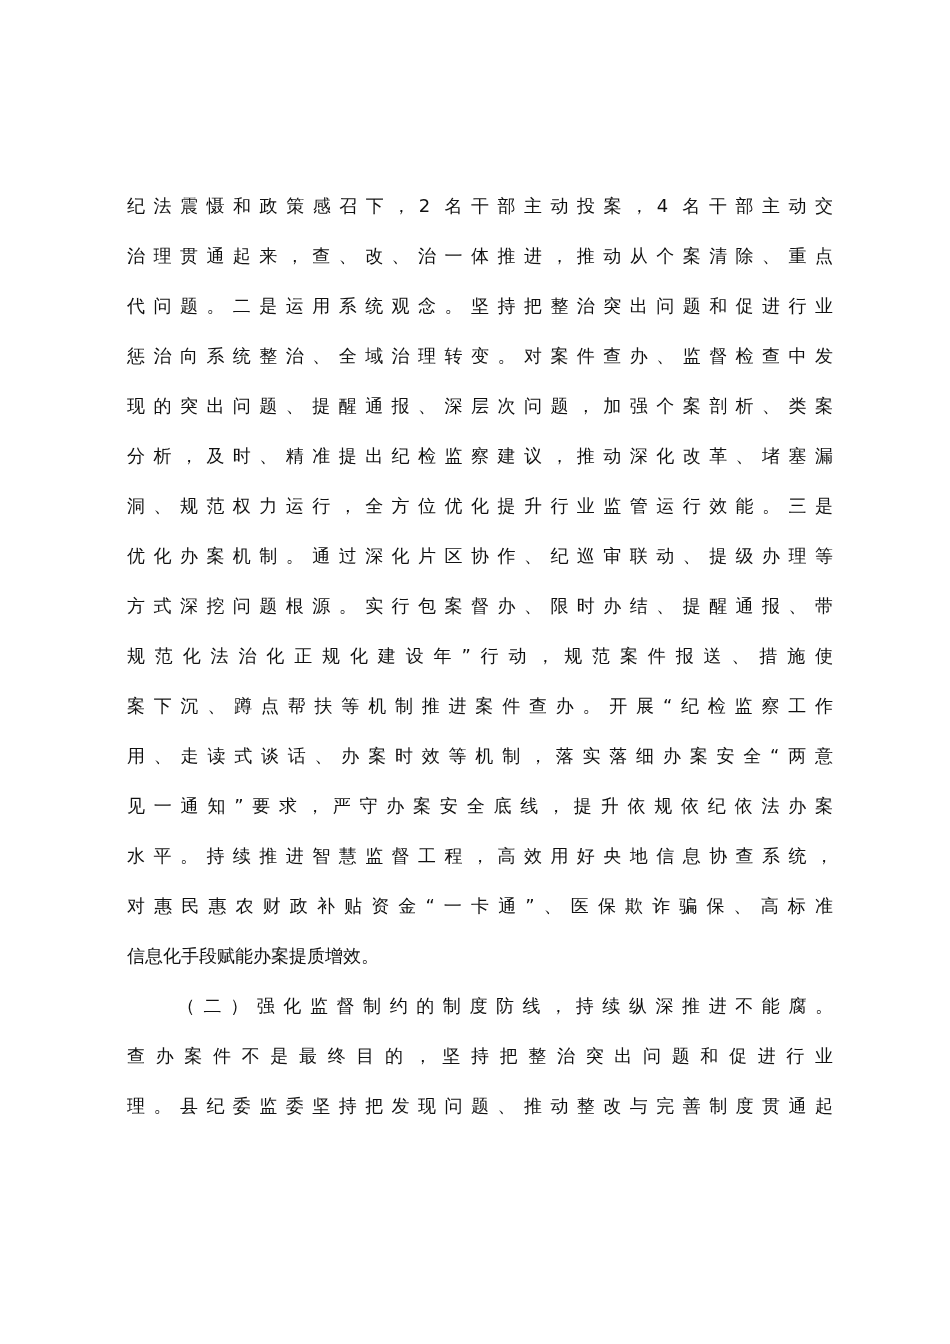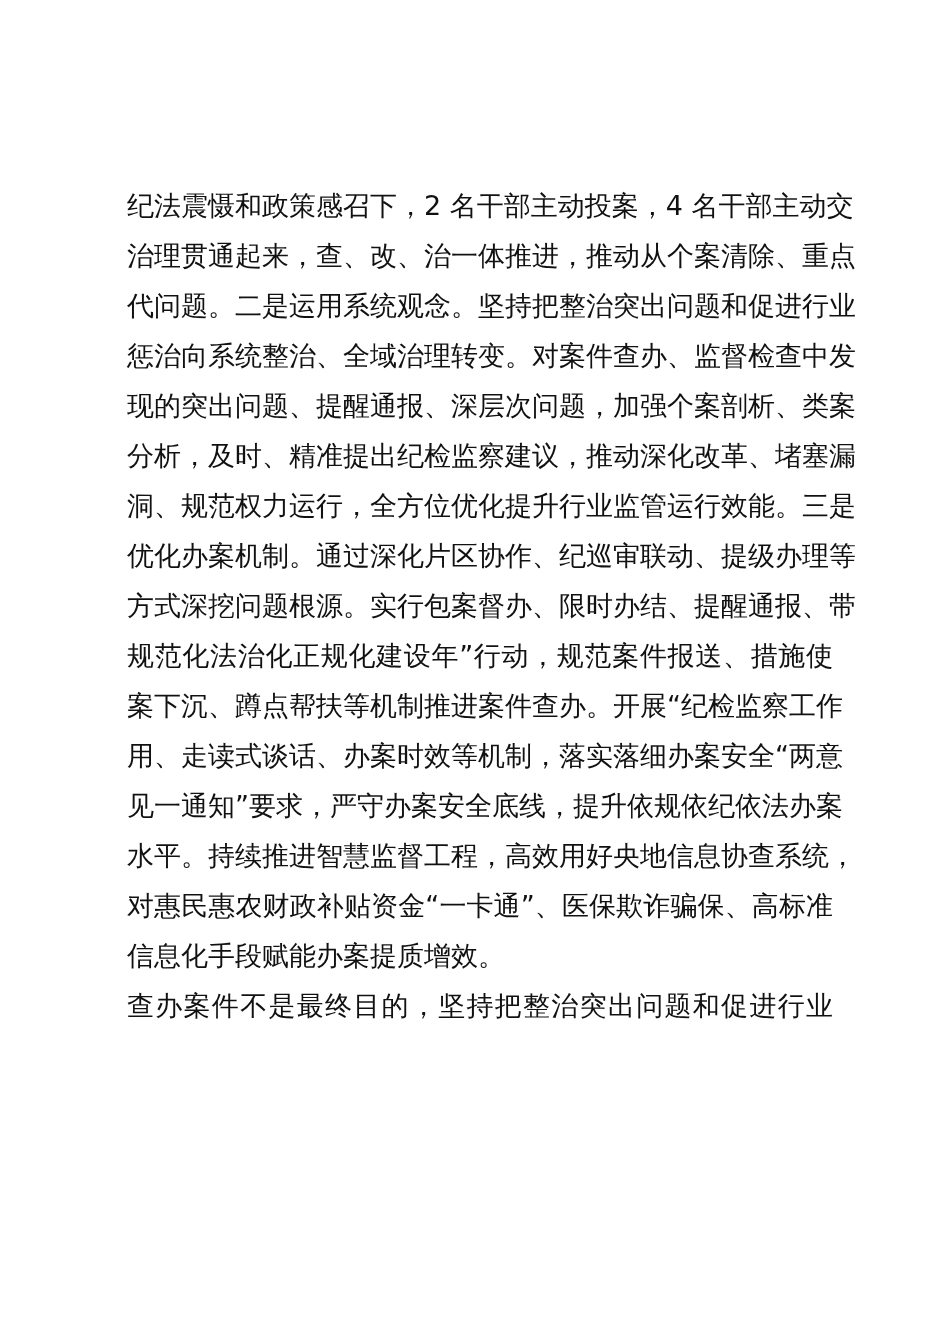--- a/index.html
+++ b/index.html
@@ -25,21 +25,21 @@
     }
     .text-block {
       position: absolute;
       left: 127px;
       top: 181px;
       width: 710px;
     }
     .line {
       height: 50px;
       line-height: 50px;
-      font-size: 27px;
+      font-size: 18px;
       white-space: nowrap;
       letter-spacing: 0px;
       text-align: justify;
       text-align-last: justify;
       width: 706px;
     }
     .line.last {
       text-align-last: left;
     }
     .line.indent {
@@ -66,17 +66,19 @@
       <div class="line">规范化法治化正规化建设年”行动，规范案件报送、措施使</div>
       <div class="line">案下沉、蹲点帮扶等机制推进案件查办。开展“纪检监察工作</div>
       <div class="line">用、走读式谈话、办案时效等机制，落实落细办案安全“两意</div>
       <div class="line">见一通知”要求，严守办案安全底线，提升依规依纪依法办案</div>
       <div class="line">水平。持续推进智慧监督工程，高效用好央地信息协查系统，</div>
       <div class="line">对惠民惠农财政补贴资金“一卡通”、医保欺诈骗保、高标准</div>
       <div class="line last">信息化手段赋能办案提质增效。</div>
     </div>
 
     <div>
+      <div class="line indent">（二）强化监督制约的制度防线，持续纵深推进不能腐。</div>
       <div class="line">查办案件不是最终目的，坚持把整治突出问题和促进行业</div>
+      <div class="line">理。县纪委监委坚持把发现问题、推动整改与完善制度贯通起</div>
     </div>
 
   </div>
 </div>
 
 </body></html>

